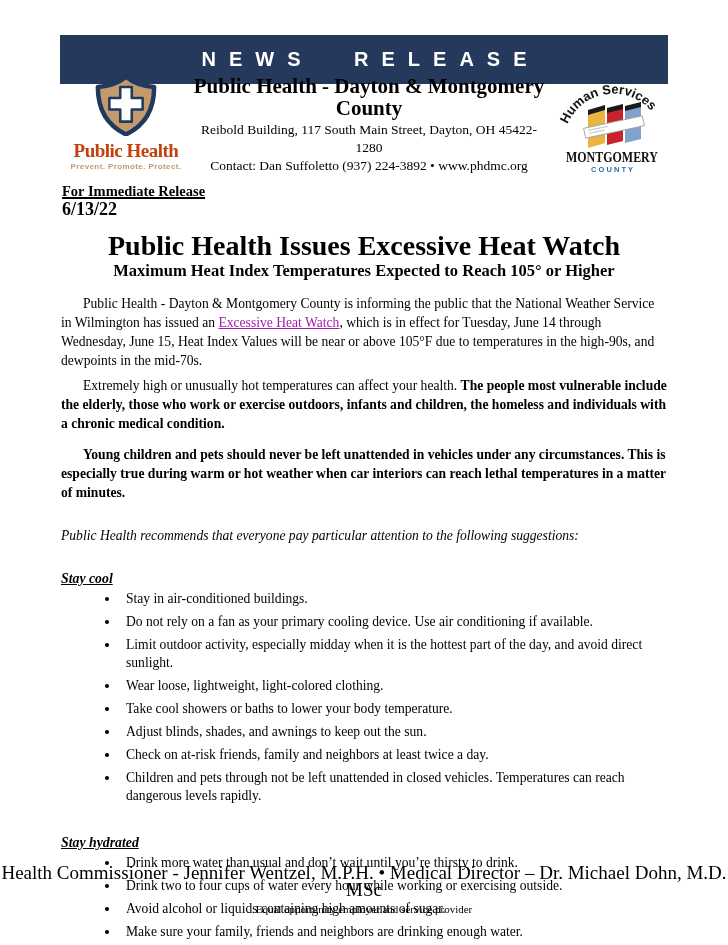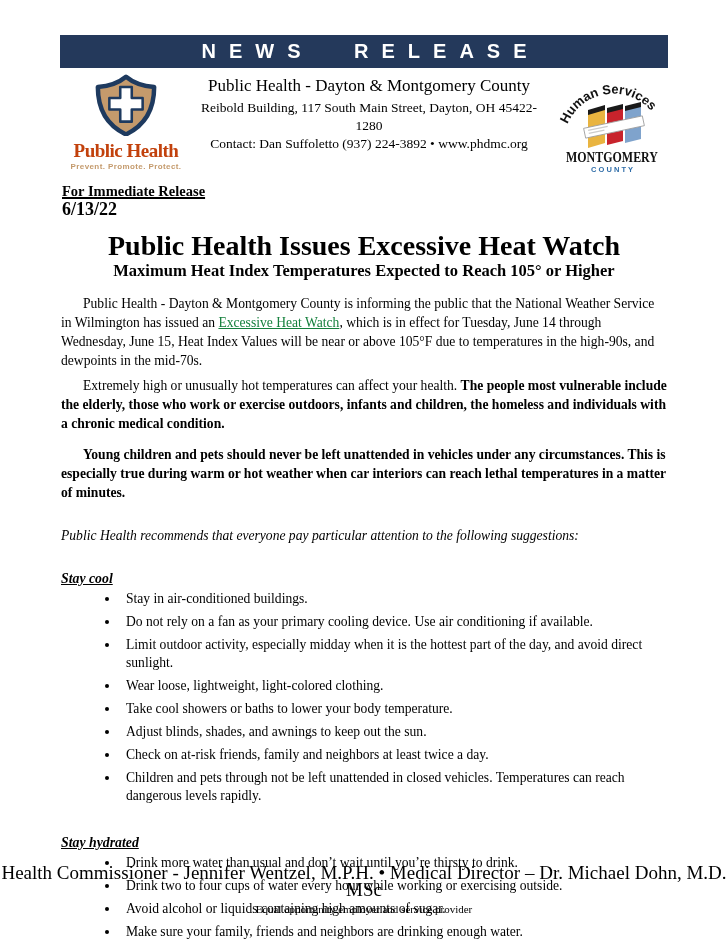--- a/index.html
+++ b/index.html
@@ -5,42 +5,42 @@
   * { margin:0; padding:0; box-sizing:border-box; }
   html,body { background:#ffffff; }
   .page {
     position:relative; width:728px; height:945px; margin:0 auto;
     background:#ffffff; overflow:hidden;
     font-family:"Liberation Serif", serif; color:#000;
   }
 
   
   .banner {
-    position:absolute; left:60px; top:35px; width:608px; height:33px;
+    position:absolute; left:60px; top:35px; width:608px; height:49px;
     background:#24395B; color:#ffffff;
     display:flex; align-items:center; justify-content:center;
     font-family:"Liberation Sans", sans-serif; font-weight:bold;
     font-size:20px; letter-spacing:13px; word-spacing:22px; padding-left:13px;
   }
 
   
   .header { position:absolute; left:60px; top:72px; width:608px; height:106px; }
   .ph-logo { position:absolute; left:4px; top:2px; width:124px; text-align:center; }
   .ph-logo .ph-name {
     color:#c2410c; font-weight:bold; font-size:19px; letter-spacing:-0.5px;
     line-height:20px; margin-top:1px; font-family:"Liberation Serif", serif;
   }
   .ph-logo .ph-tagline {
     color:#C49A6C; font-family:"Liberation Sans", sans-serif; font-weight:bold;
     font-size:8px; letter-spacing:0.4px; margin-top:1px;
   }
   .header-center {
     position:absolute; left:130px; top:3px; width:358px; text-align:center;
   }
-  .org-name { font-weight:normal; font-size:17px; line-height:22px; }
+  .org-name { font-weight:bold; font-size:21px; line-height:22px; }
   .addr-line { font-size:13.5px; line-height:18px; margin-top:2px; }
   .contact-line { font-size:13.5px; line-height:18px; }
   .mc-logo { position:absolute; right:2px; top:0px; width:108px; height:104px; }
 
   
   .release { position:absolute; left:62px; top:182px; }
   .release-label {
     font-weight:bold; font-size:14.5px; text-decoration:underline;
     text-decoration-thickness:1.5px; line-height:19px;
   }
@@ -59,21 +59,21 @@
   
   .body-text {
     position:absolute; left:61px; top:294px; width:607px;
     font-size:13.6px; line-height:19px;
   }
   .body-text p.indent { text-indent:22px; }
   .p1 { margin-bottom:6px; }
   .p2 { margin-bottom:12px; }
   .p3 { margin-bottom:24px; font-weight:bold; }
   .bold { font-weight:bold; }
-  a.heat-link { color:#15803d; text-decoration:underline; cursor:pointer; }
+  a.heat-link { color:#a21caf; text-decoration:underline; cursor:pointer; }
   .intro { font-weight:normal; font-style:italic; margin-bottom:24px; }
   .section-heading {
     font-weight:bold; font-style:italic; font-size:13.8px;
     text-decoration:underline; margin-bottom:2px;
   }
   ul.bullets { margin:0 0 0 0; padding-left:59px; list-style:disc outside; }
   ul.bullets li { line-height:18px; margin-bottom:5px; padding-left:6px; }
   .section2 { margin-top:28px; }
 
   

